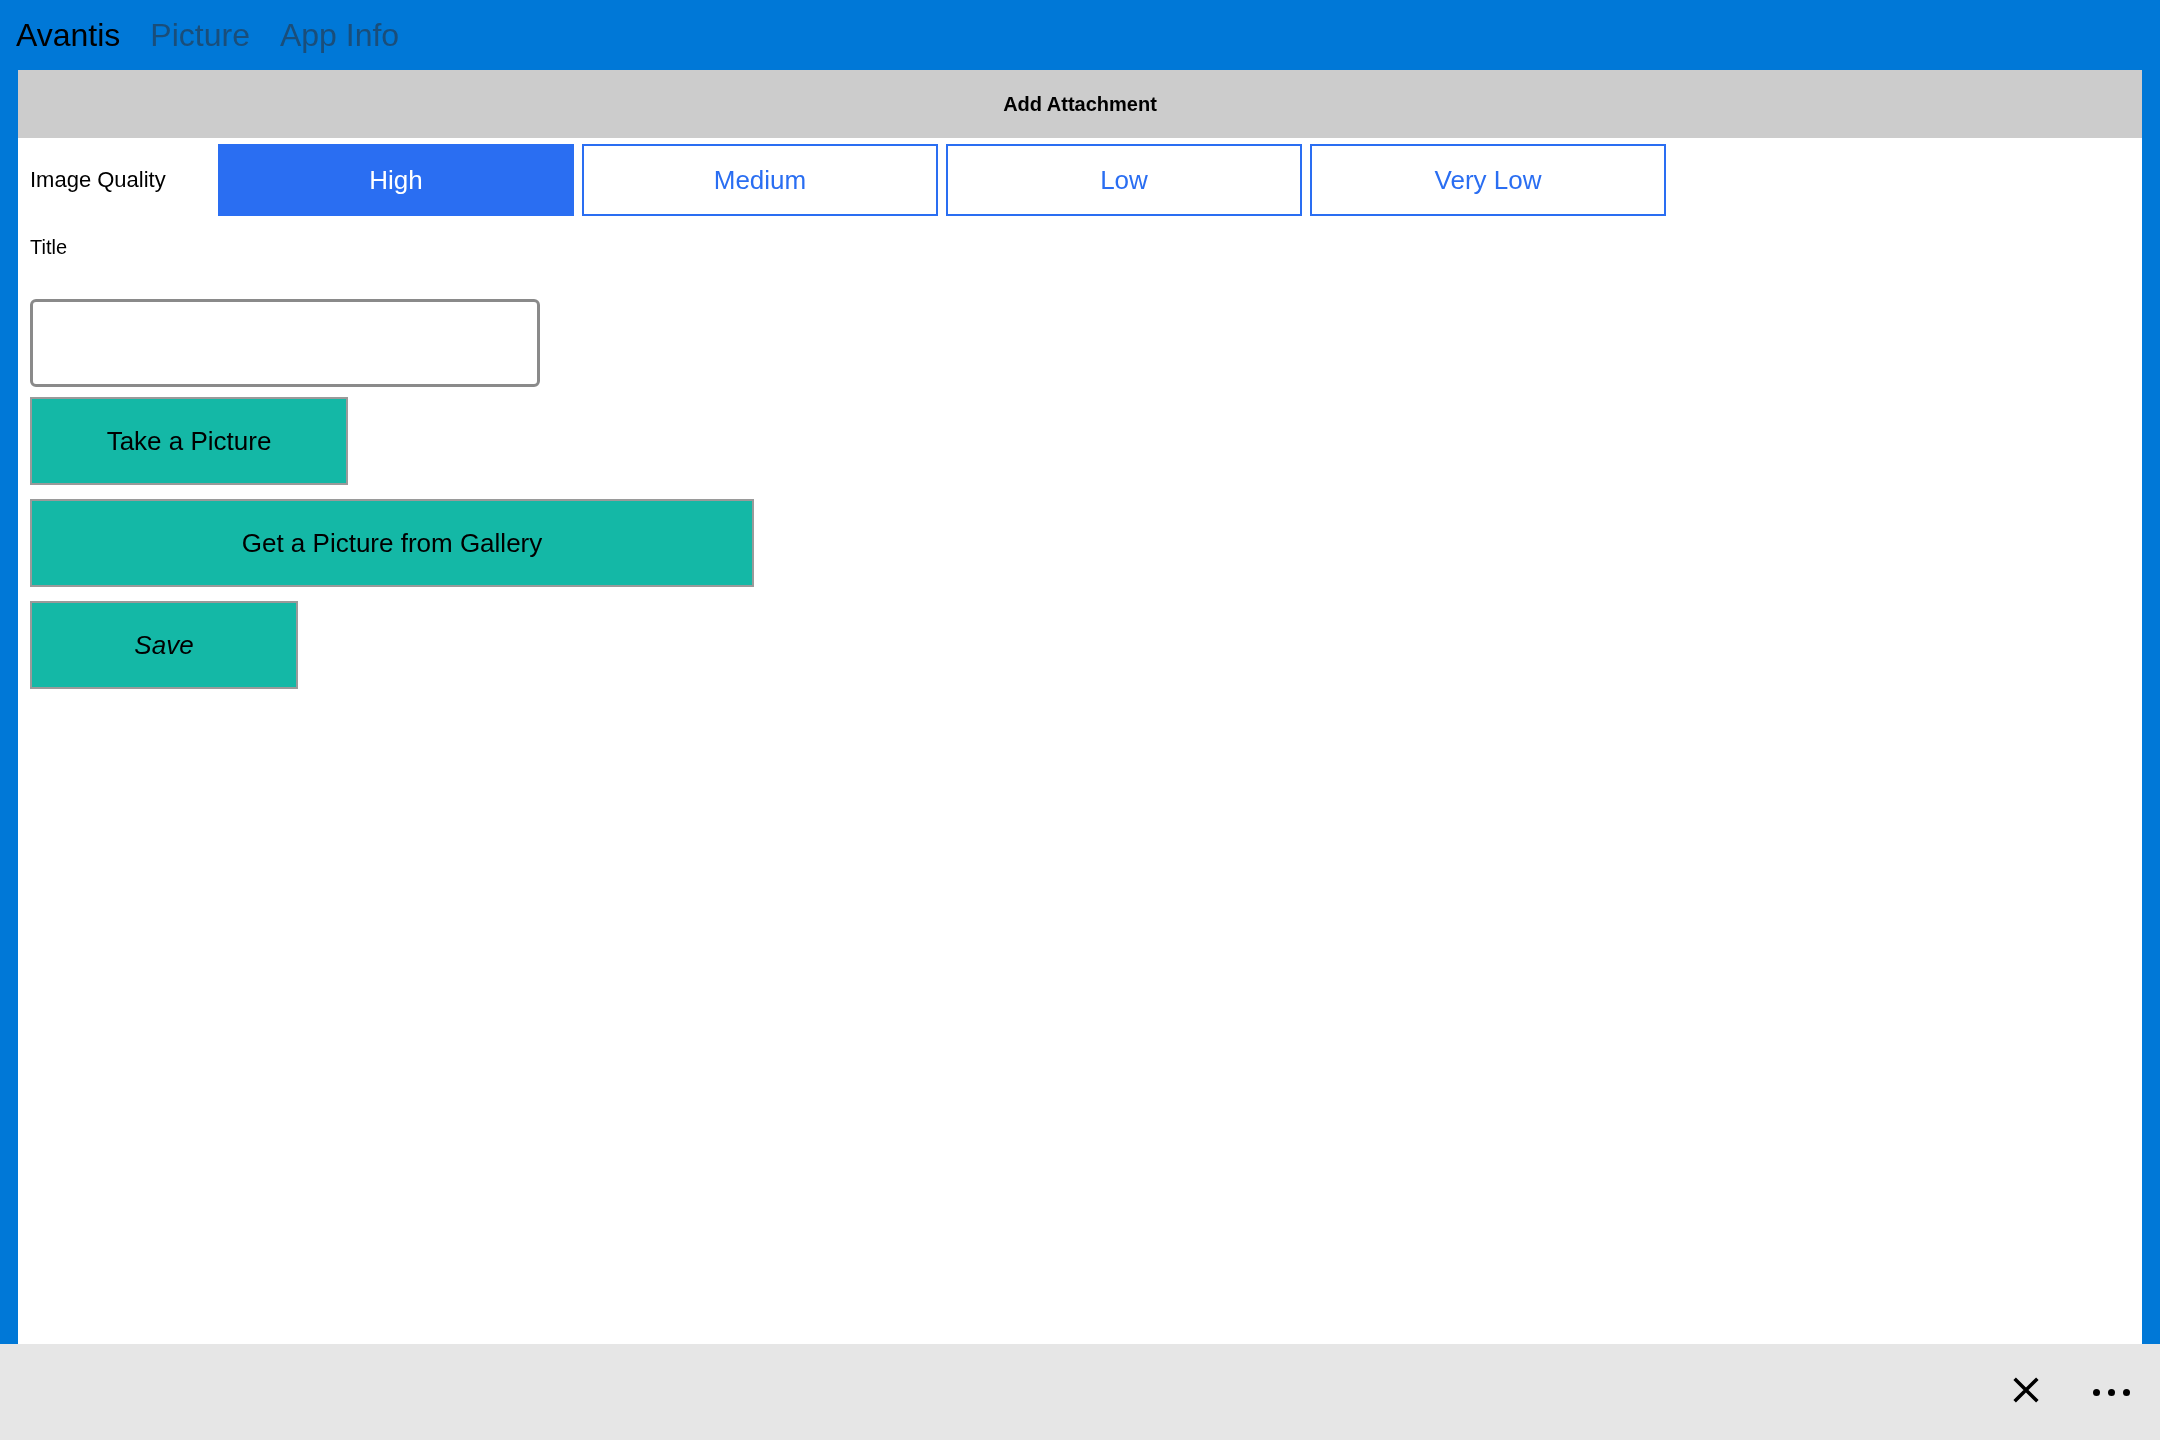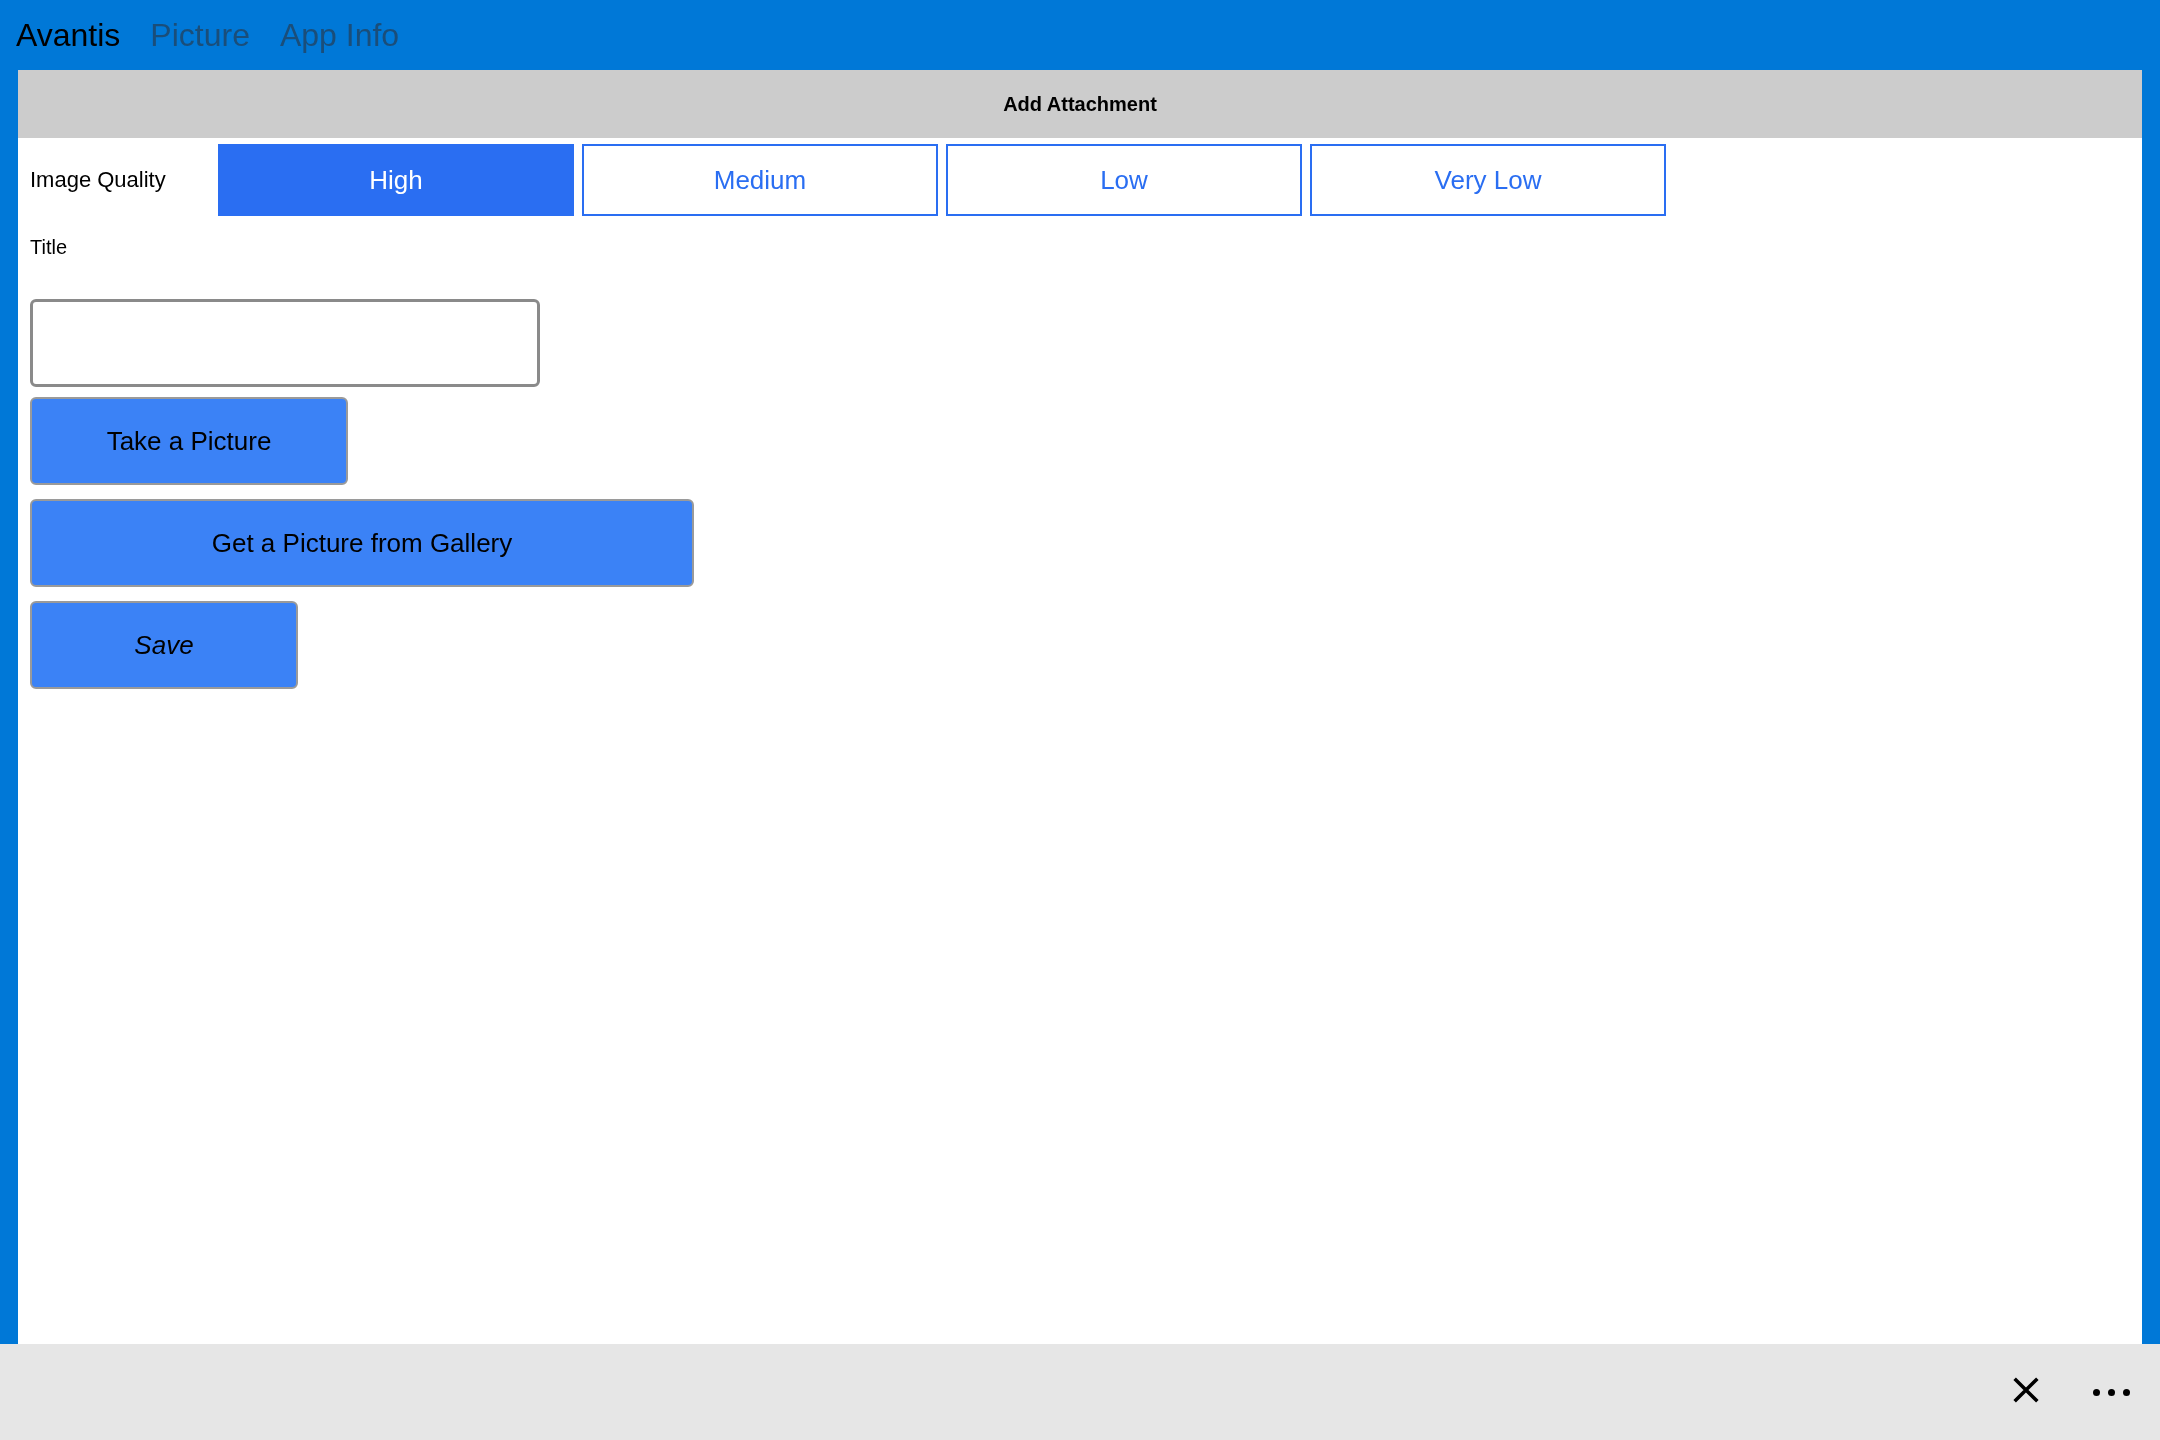--- a/index.html
+++ b/index.html
@@ -115,32 +115,32 @@
       margin-left: 2px;
       margin-bottom: 10px;
       background: #fff;
       outline: none;
     }
 
     .action-btn {
       display: block;
       height: 88px;
       border: 2px solid #9a9a9a;
-      border-radius: 6px;
-      background: #3b82f6;
+      border-radius: 0;
+      background: #14b8a6;
       color: #000;
       font-size: 26px;
       margin-left: 2px;
       margin-bottom: 14px;
       cursor: pointer;
       text-align: center;
     }
 
     .btn-take { width: 318px; }
-    .btn-gallery { width: 664px; }
+    .btn-gallery { width: 724px; }
     .btn-save { width: 268px; font-style: italic; }
 
     .bottom-bar {
       position: absolute;
       left: 0;
       right: 0;
       bottom: 0;
       height: 96px;
       background: #e6e6e6;
       display: flex;

